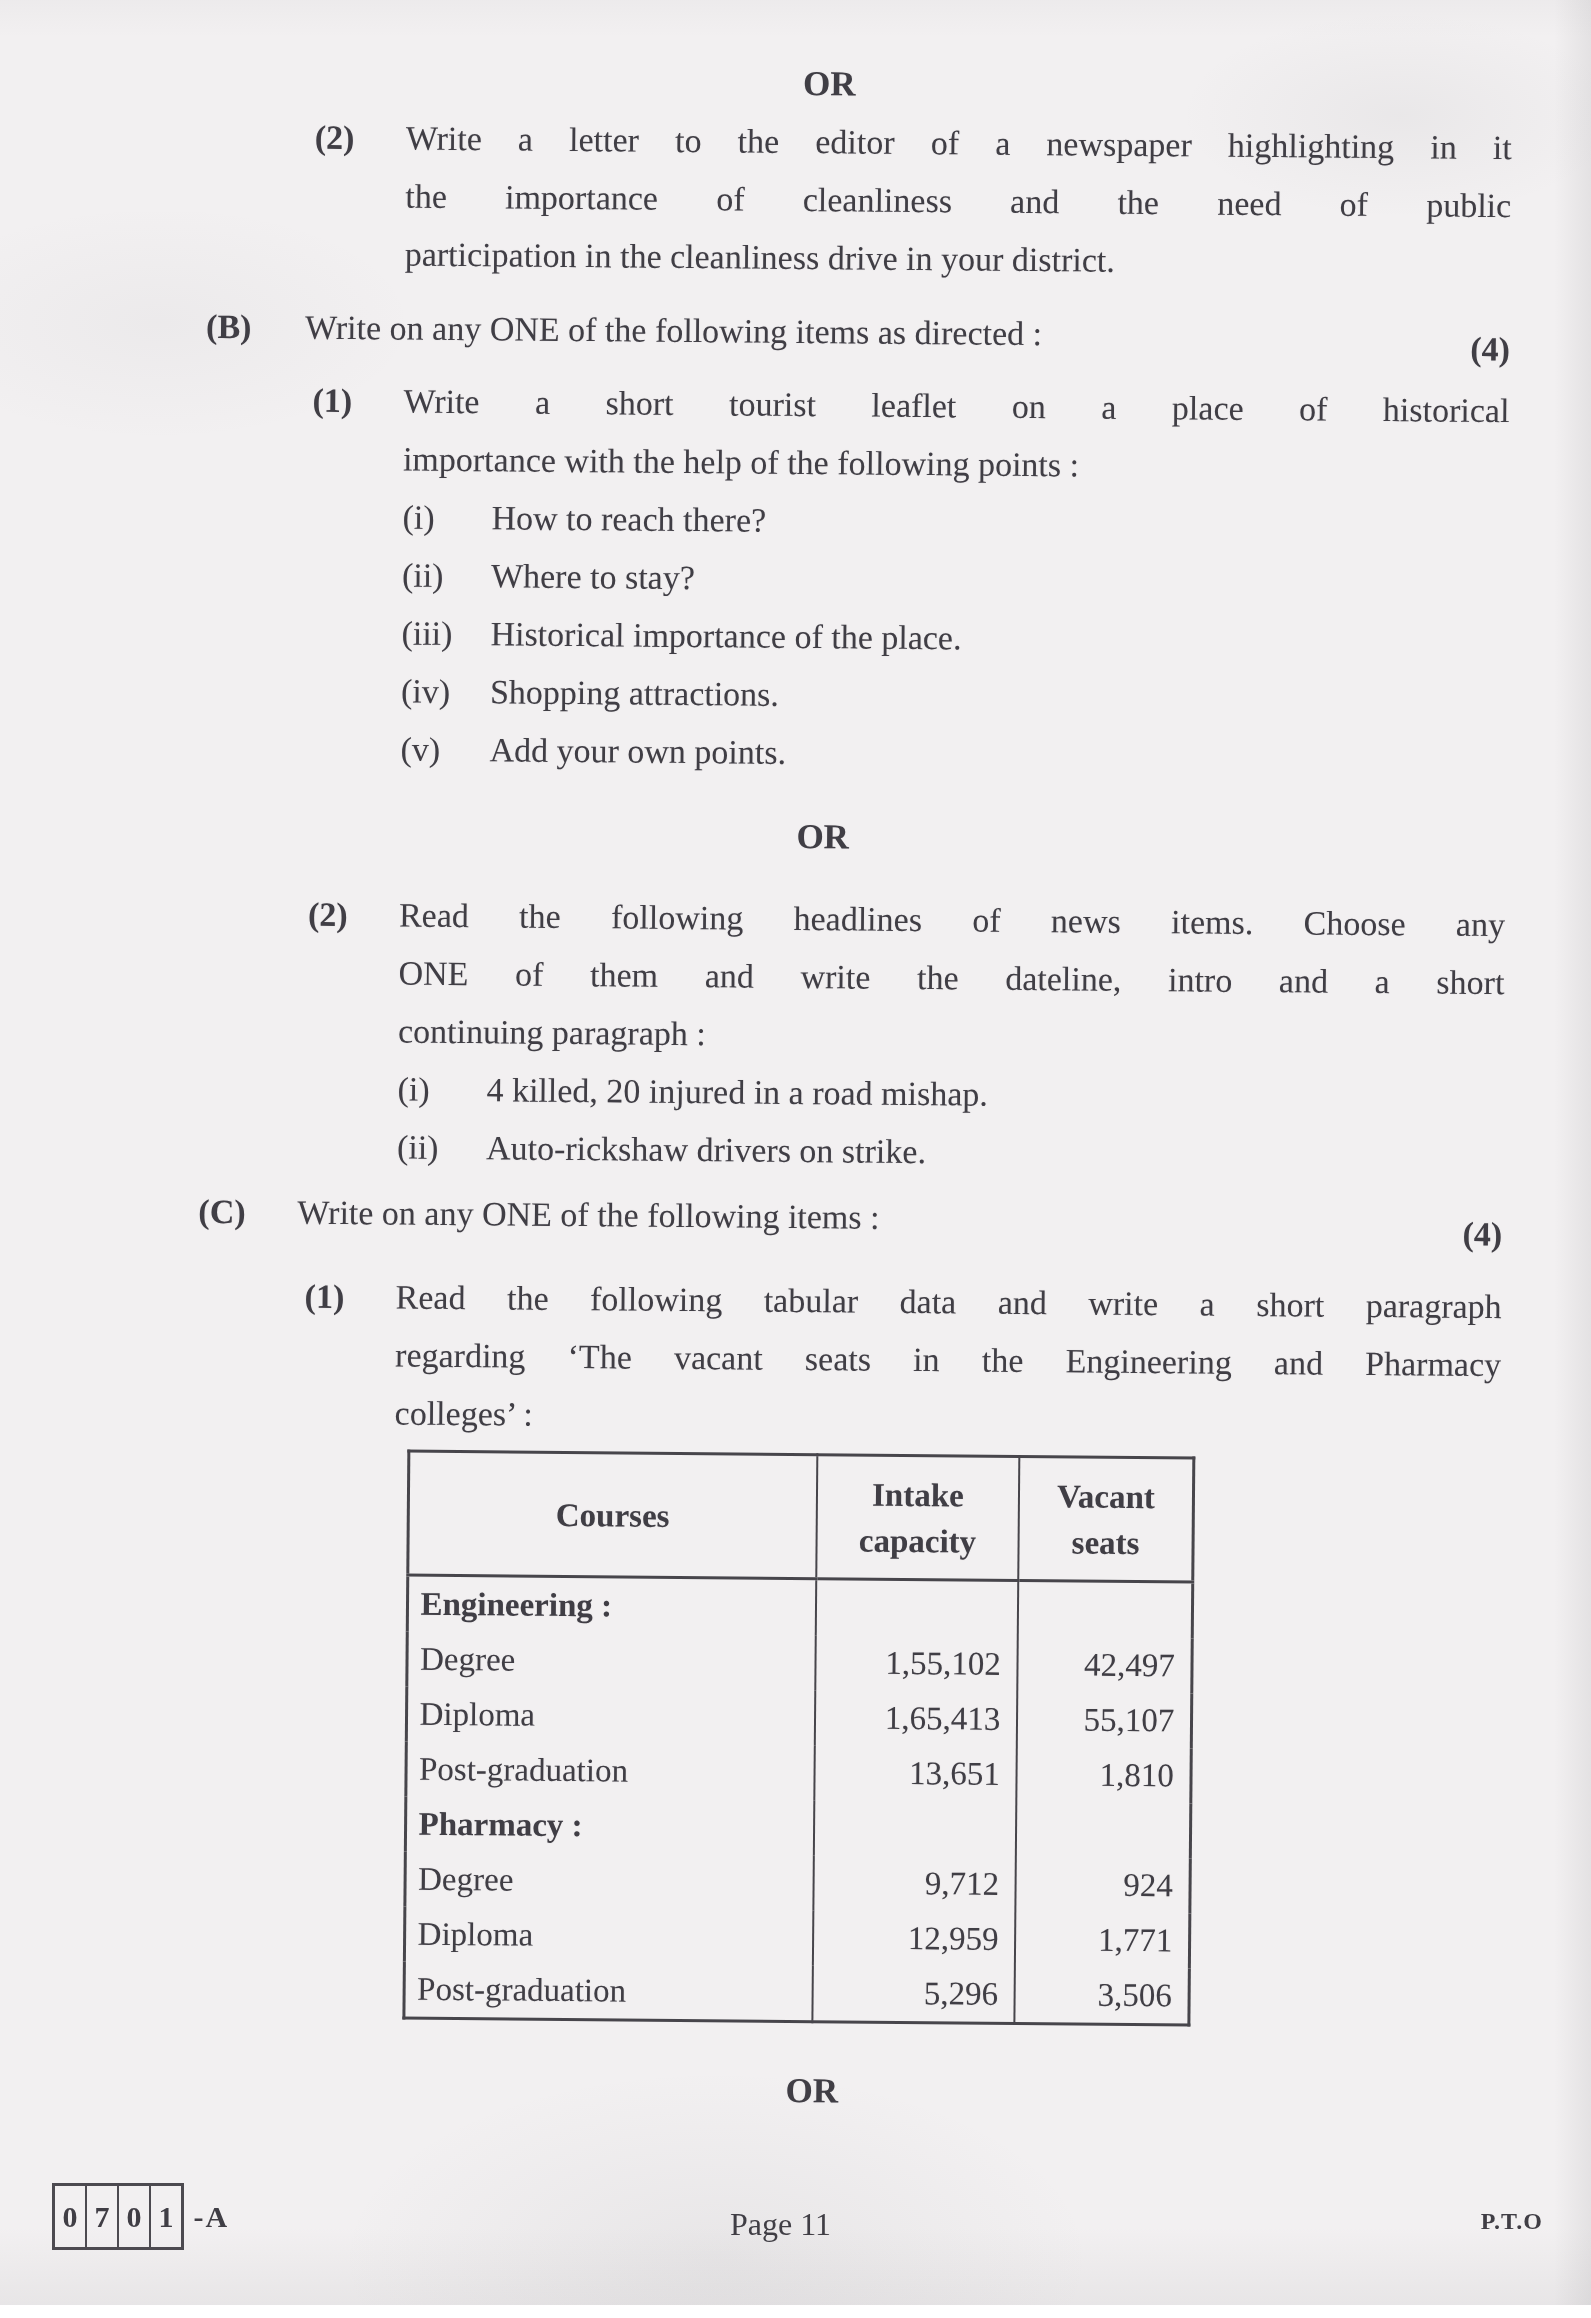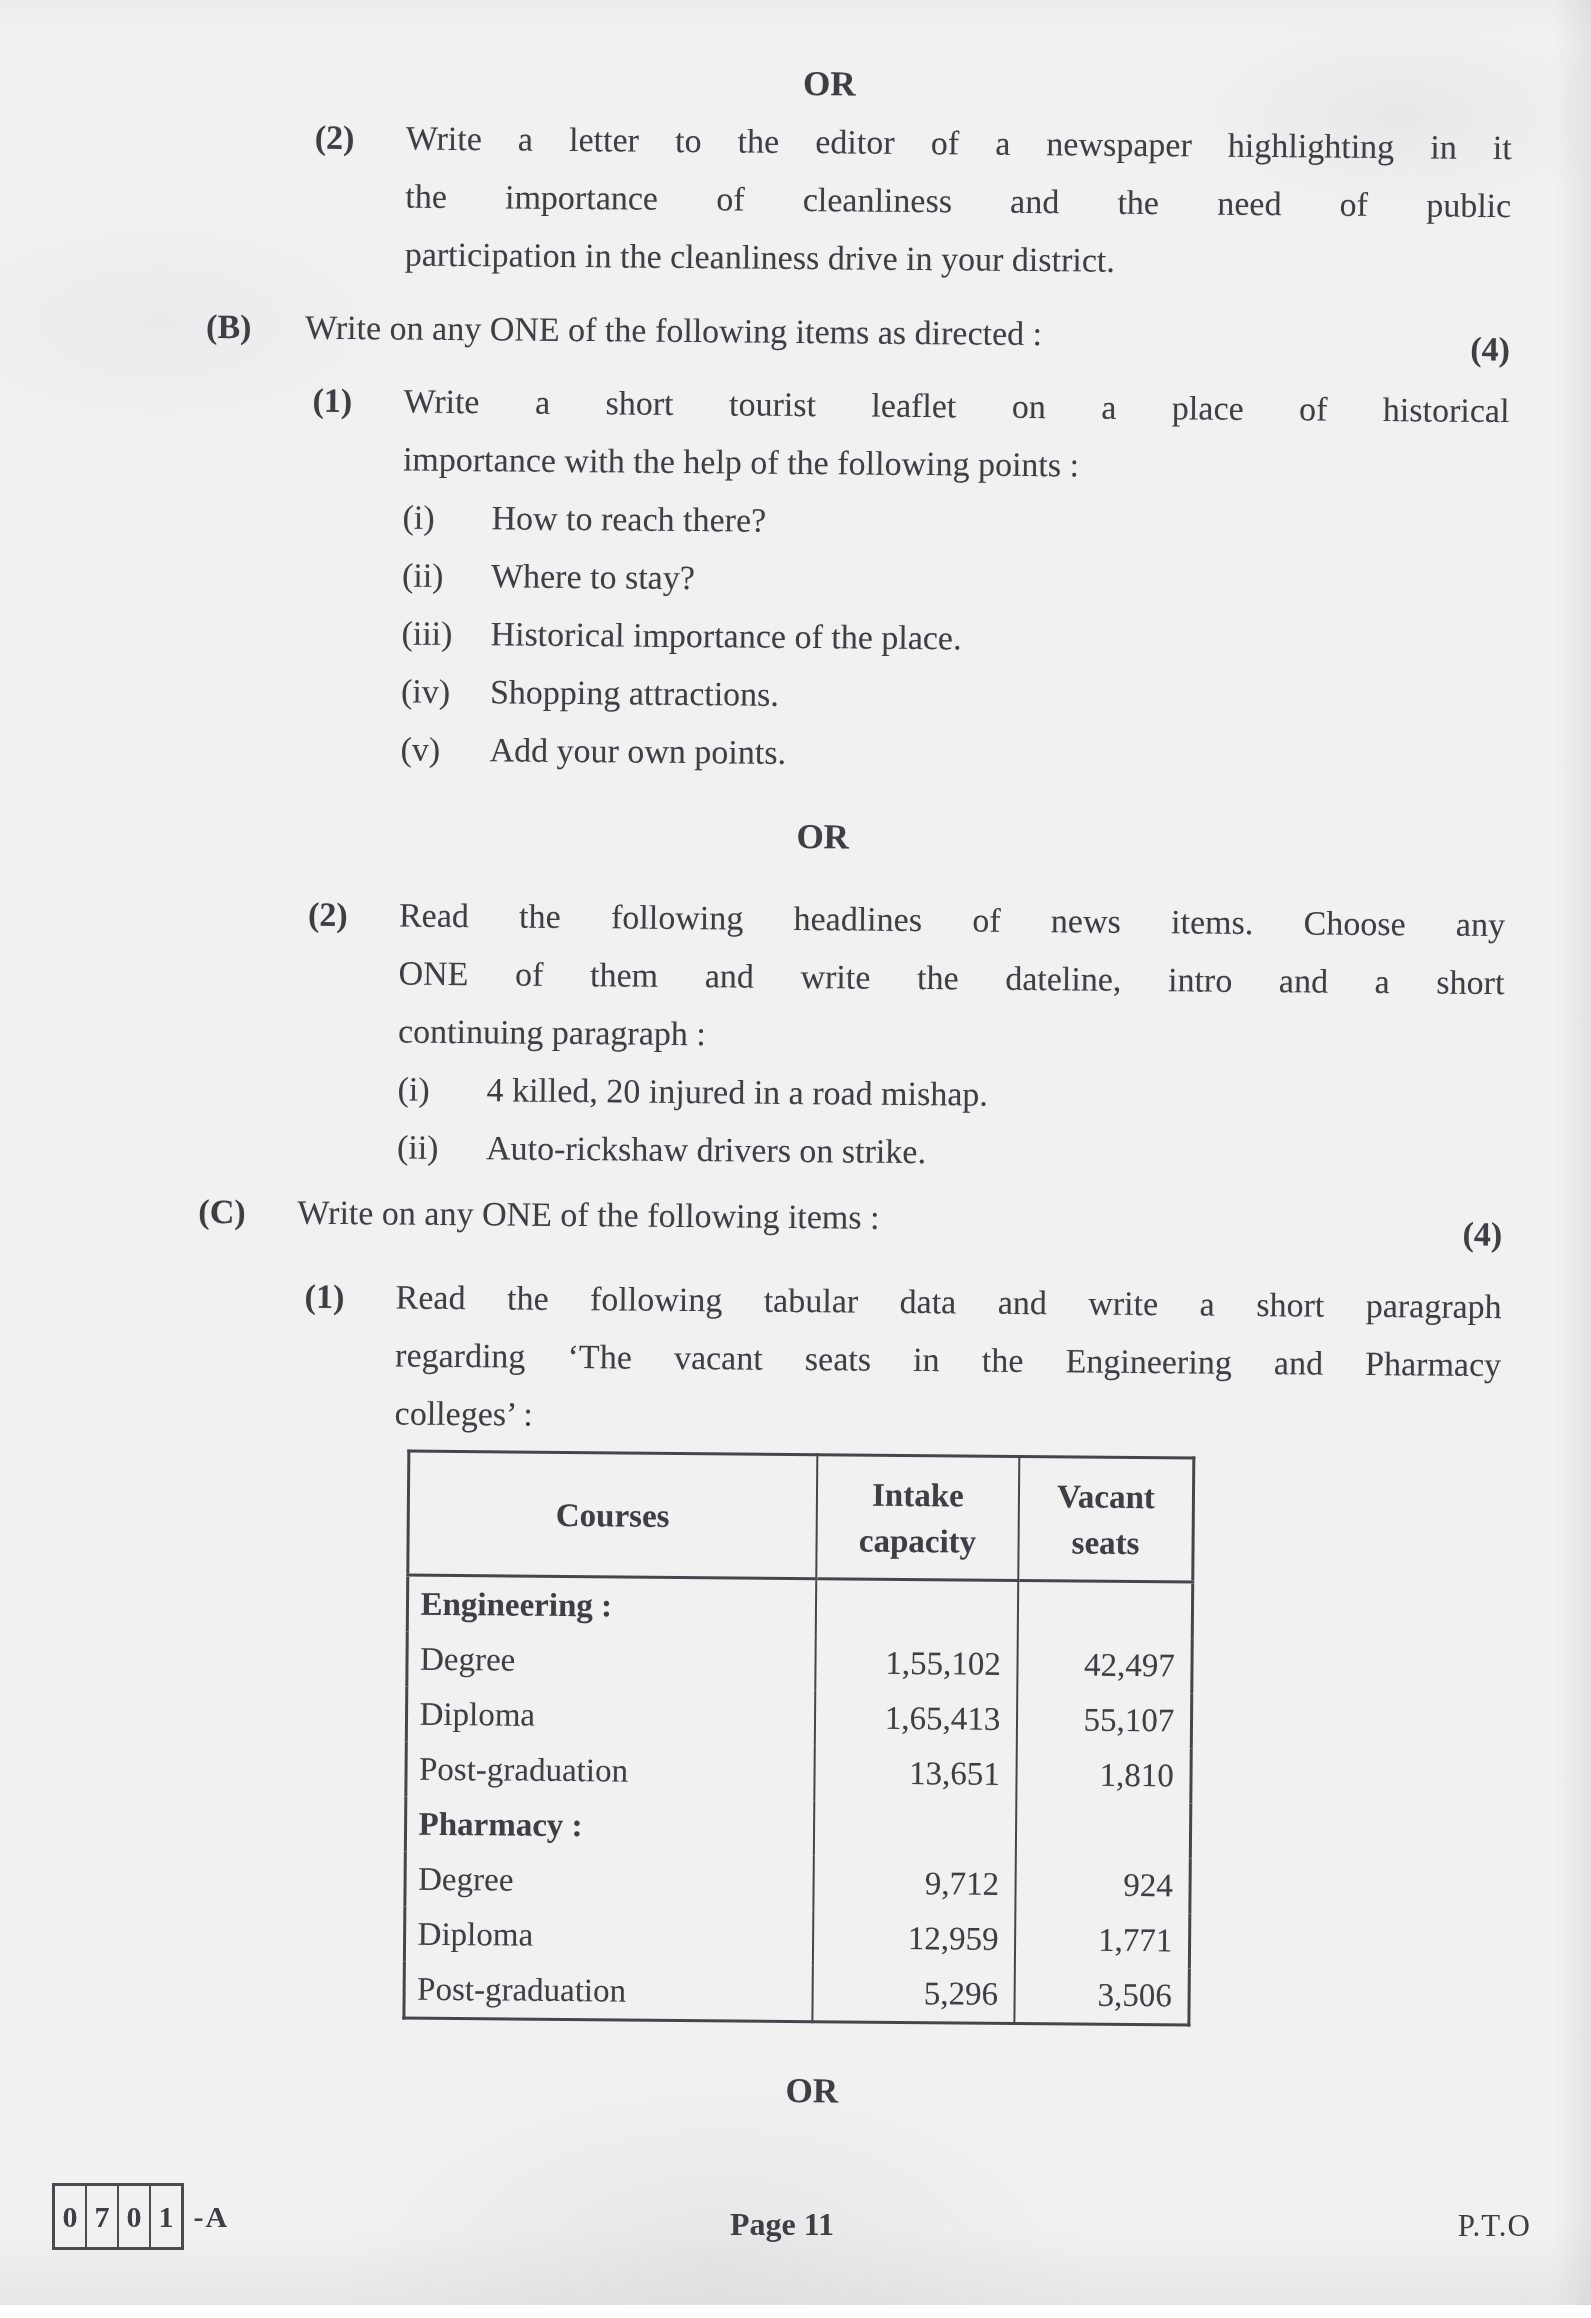--- a/index.html
+++ b/index.html
@@ -72,22 +72,22 @@
     display:flex; align-items:center;
     font-weight:700; font-size:30px;
   }
   .code-box { display:flex; border:3.1px solid #4c4a50; }
   .code-cell {
     width:30px; height:61px; line-height:61px;
     text-align:center;
   }
   .code-cell + .code-cell { border-left:2.6px solid #4c4a50; }
   .code-suffix { margin-left:9.4px; letter-spacing:2.1px; }
-  .footer-page { position:absolute; left:730px; top:2206px; font-size:32px; font-weight:700; }
-  .footer-pto { position:absolute; right:60px; top:2208px; font-size:31px; font-weight:400; letter-spacing:1px; }
+  .footer-page { position:absolute; left:730px; top:2206px; font-size:32px; font-weight:400; }
+  .footer-pto { position:absolute; right:48px; top:2208px; font-size:24px; font-weight:700; letter-spacing:1px; }
 </style>
 </head>
 <body>
 
 <div class="page">
   <div class="content">
 
     <div class="or">OR</div>
 
     <div class="q-item" style="margin-top:0;">

